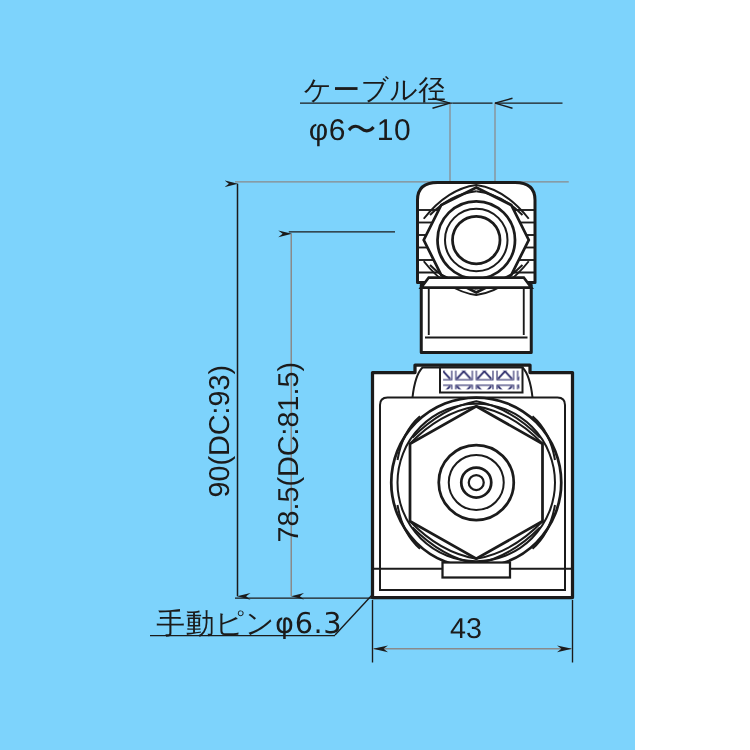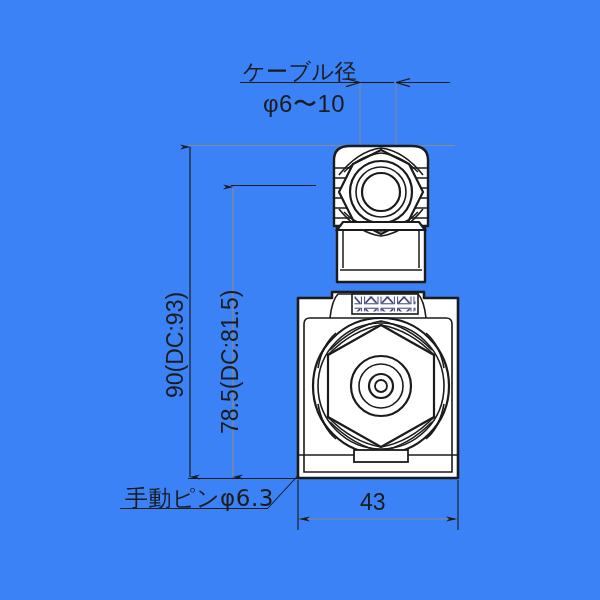--- a/index.html
+++ b/index.html
@@ -1,18 +1,18 @@
 <!DOCTYPE html>
 <html><head>
 <meta charset="utf-8">
 <style>
   html,body{margin:0;padding:0;background:#ffffff;}
   body{width:600px;height:600px;overflow:hidden;
        font-family:"Liberation Sans","DejaVu Sans",sans-serif;}
-  #stage{position:relative;width:600px;height:600px;background:#3b82f6;}
+  #stage{position:relative;width:508px;height:600px;background:#7dd3fc;}
   svg#drawing{position:absolute;left:0;top:0;width:600px;height:600px;display:block;}
   .lbl{position:absolute;color:#1b1b1b;white-space:nowrap;}
   .lbl.jp{font-family:"DejaVu Sans","Liberation Sans",sans-serif;}
   .vert{transform-origin:left top;}
 </style>
 </head>
 <body>
 
 <div id="stage">
 
@@ -174,21 +174,21 @@
       <circle cx="381" cy="192" r="19" fill="#ffffff" stroke="#1b1b1b" stroke-width="2.2"></circle>
     </g>
 
     <g fill="#ffffff" stroke="#1b1b1b" stroke-width="2.2">
       <path d="M337 230 L343 222 L419 222 L425 230 Z"></path>
     </g>
   </svg>
 
   <div class="lbl jp" style="left:243px;top:57px;font-size:22px;letter-spacing:0.5px;">ケーブル径</div>
 
-  <div class="lbl" style="left:247px;top:88px;font-size:24px;letter-spacing:0.5px;margin-left:16px;">φ6〜10</div>
+  <div class="lbl" style="left:247px;top:88px;font-size:24px;letter-spacing:0.5px;">φ6〜10</div>
 
   <div class="lbl vert" style="left:162px;top:398px;font-size:23px;transform:rotate(-90deg);">90(DC:93)</div>
 
   <div class="lbl vert" style="left:217px;top:434px;font-size:23px;transform:rotate(-90deg);">78.5(DC:81.5)</div>
 
   <div class="lbl jp" style="left:125px;top:483px;font-size:23px;letter-spacing:0.5px;text-align:center;">手動ピンφ6.3</div>
 
   <div class="lbl" style="left:360px;top:489px;font-size:23px;">43</div>
 
 </div>

